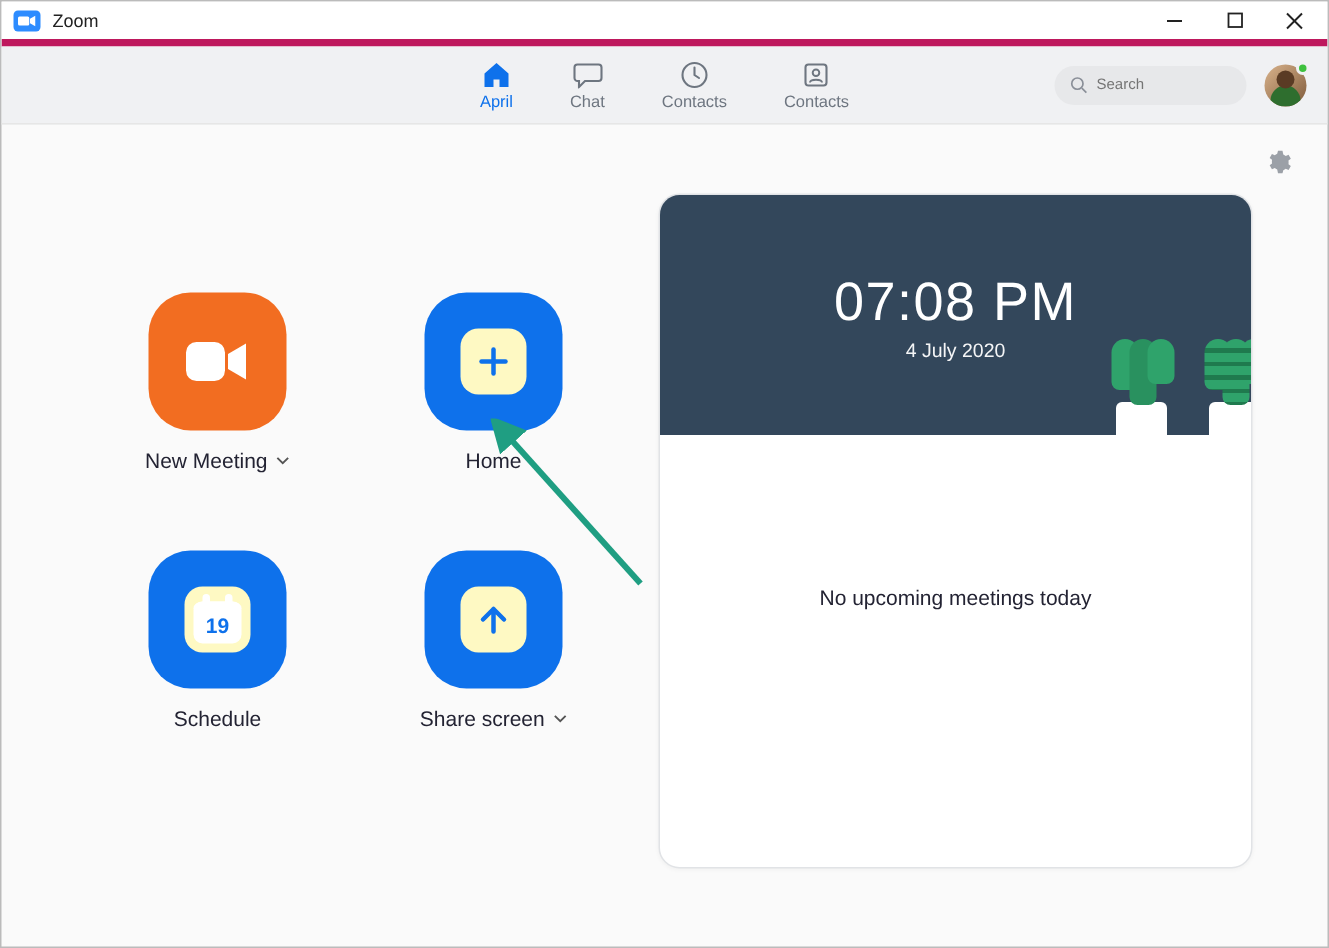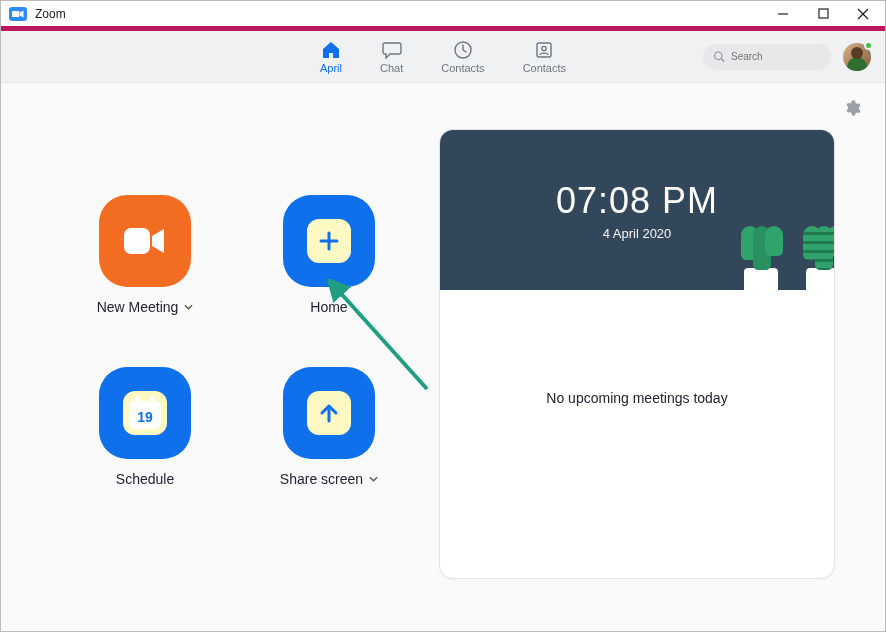--- a/index.html
+++ b/index.html
@@ -228,21 +228,21 @@
         <marker id="ah" markerWidth="10" markerHeight="10" refX="2" refY="3" orient="auto">
           <path d="M0 0 L6 3 L0 6 Z" fill="#1f9e82"></path>
         </marker>
       </defs>
     <line x1="100" y1="110" x2="10" y2="10" stroke="#1f9e82" stroke-width="4" marker-end="url(#ah)"></line>
   </svg>
 
   <div class="right-card">
     <div class="banner">
       <div class="time">07:08 PM</div>
-      <div class="date">4 April 2020</div>
+      <div class="date">4 July 2020</div>
       <div class="plant p1">
         <div class="leaves">
             <span class="leaf"></span>
             <span class="leaf l2"></span>
             <span class="leaf l3"></span>
           </div>
         <div class="pot"></div>
       </div>
       <div class="plant p2">
         <div class="leaves">

